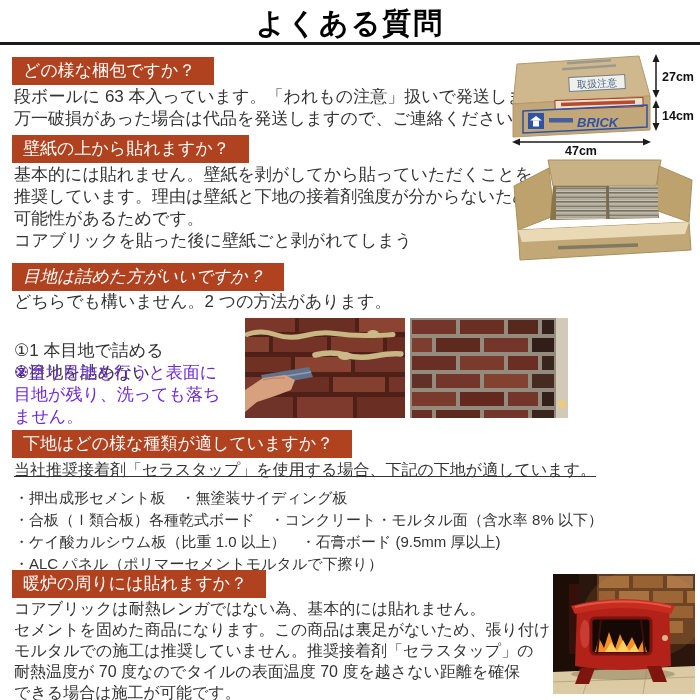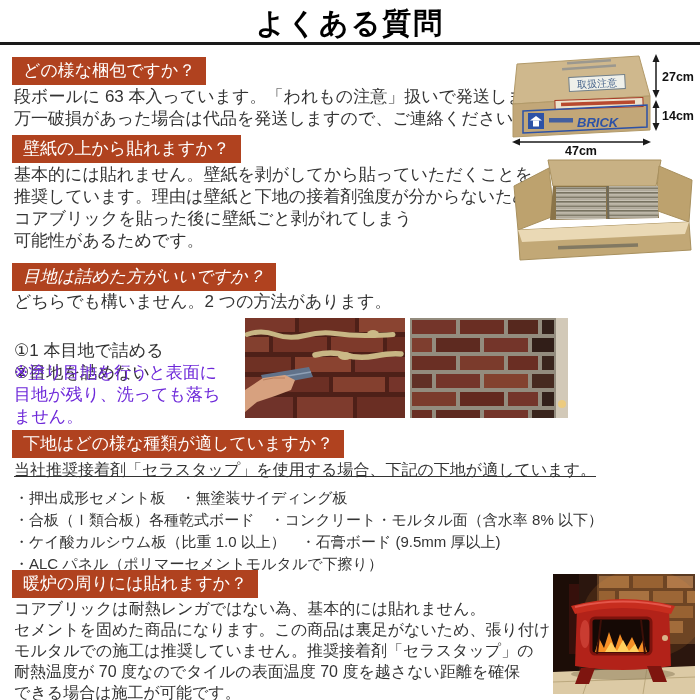--- a/index.html
+++ b/index.html
@@ -1,21 +1,21 @@
 <!DOCTYPE html>
 <html><head>
 <meta charset="utf-8">
 <style>
   html,body{margin:0;padding:0;}
   body{font-family:"Liberation Sans","DejaVu Sans",sans-serif;background:#ffffff;}
   .page{position:relative;width:700px;height:700px;background:#ffffff;overflow:hidden;}
   .abs{position:absolute;}
   .page-title{left:0;top:4px;width:700px;text-align:center;font-size:29px;font-weight:bold;color:#000;letter-spacing:2px;}
   .title-rule{left:0;top:42px;width:700px;height:3px;background:#1a1a1a;}
-  .qh{display:inline-block;background:#b0421f;color:#ffffff;font-size:17px;line-height:21px;padding:3px 11px 4px 11px;white-space:nowrap;}
+  .qh{display:inline-block;background:#b0421f;color:#ffffff;font-size:17px;line-height:21px;padding:3px 19px 4px 11px;white-space:nowrap;}
   .ans{color:#333333;font-size:17px;line-height:22px;white-space:nowrap;}
   .ans div{white-space:nowrap;}
   .warn{color:#6d28d9;font-size:17px;line-height:22px;}
   .mid{font-size:16px;}
   .small{font-size:15px;line-height:22px;color:#333333;}
   .s5{font-size:16px;line-height:21px;}
   svg text{font-family:"Liberation Sans","DejaVu Sans",sans-serif;}
 </style>
 </head>
 <body>
@@ -71,22 +71,22 @@
       <polygon points="7,92 15,88.5 15,95.5" fill="#1a1a1a"></polygon>
       <polygon points="146,92 138,88.5 138,95.5" fill="#1a1a1a"></polygon>
     </g>
     <text x="76" y="105" font-size="12.5" font-weight="bold" fill="#111" text-anchor="middle">47cm</text>
   </svg>
 
   <div class="abs qh" style="left:12px;top:135px;">壁紙の上から貼れますか？</div>
   <div class="abs ans" style="left:14px;top:164px;">
     <div>基本的には貼れません。壁紙を剥がしてから貼っていただくことを</div>
     <div>推奨しています。理由は壁紙と下地の接着剤強度が分からないため、</div>
+    <div>可能性があるためです。</div>
     <div>コアブリックを貼った後に壁紙ごと剥がれてしまう</div>
-    <div>可能性があるためです。</div>
   </div>
 
   <svg class="abs" style="left:508px;top:156px;" width="190" height="110" viewBox="0 0 190 110">
     <defs>
       <pattern id="tileStripes" width="8" height="4.5" patternUnits="userSpaceOnUse">
         <rect width="8" height="4.5" fill="#c9c4b6"></rect>
         <rect width="8" height="1.6" fill="#76715f"></rect>
         <rect y="2.6" width="8" height="0.8" fill="#a39d8d"></rect>
       </pattern>
     </defs>

